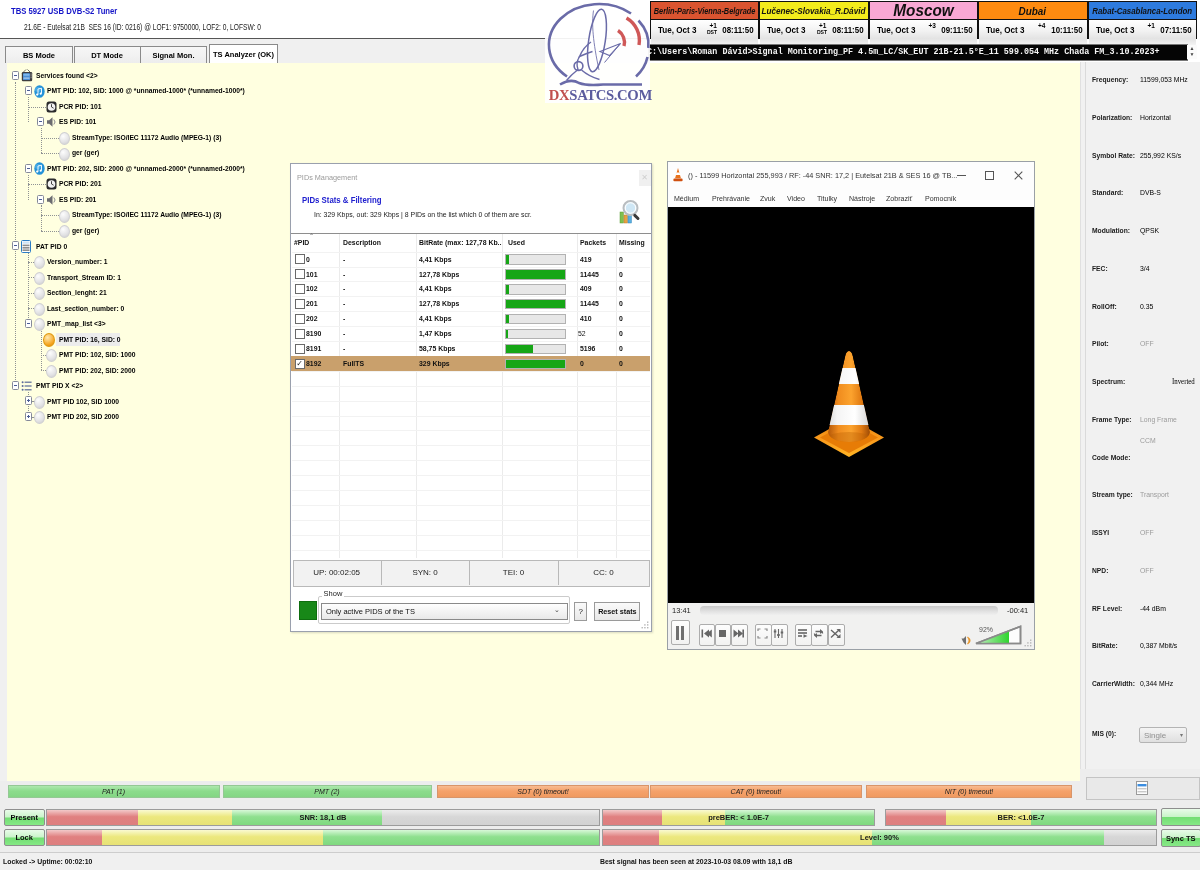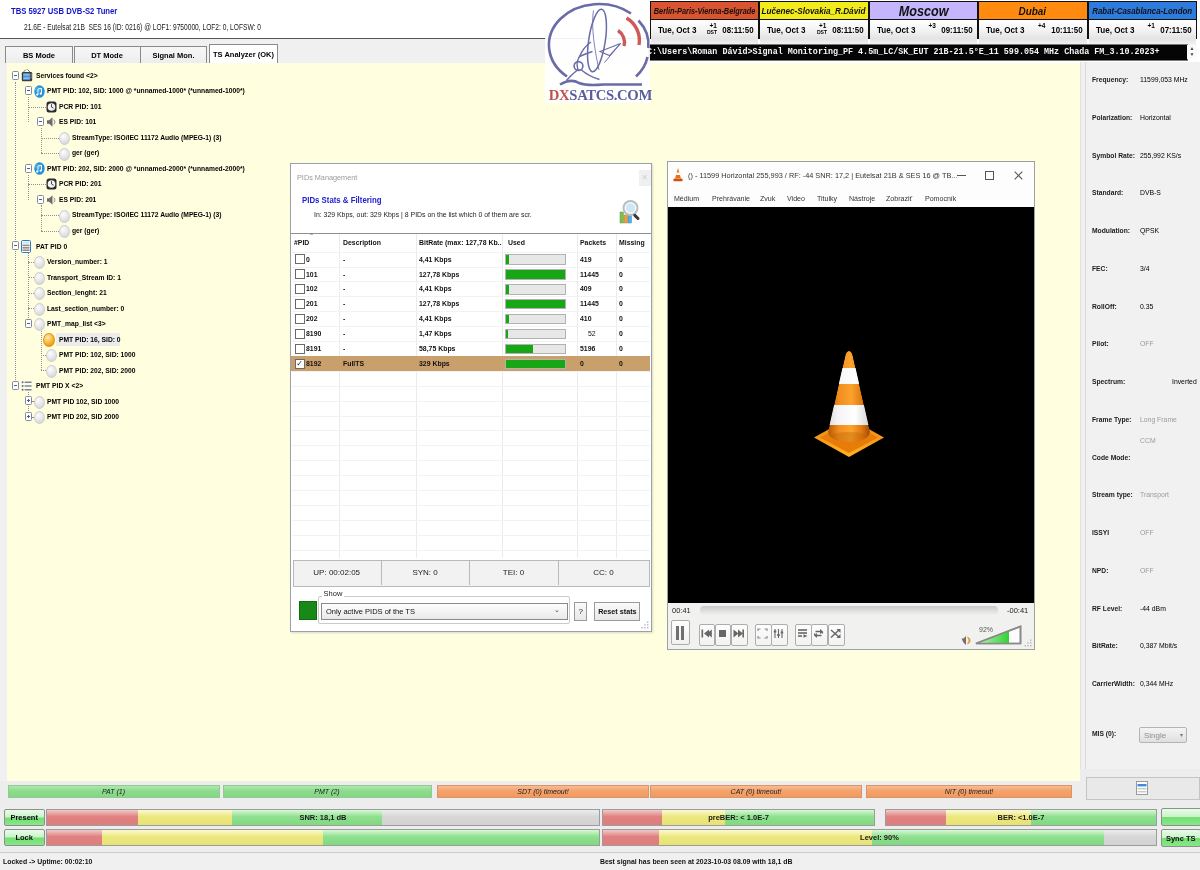--- a/index.html
+++ b/index.html
@@ -213,21 +213,21 @@
         <span style="transform:scaleX(0.86);">Lučenec-Slovakia_R.Dávid</span>
       </div>
     <div class="ctime">
         <span class="cdate">Tue, Oct 3</span>
         <span class="cplus">+1</span>
         <span class="cdst">DST</span>
         <span class="chour">08:11:50</span>
       </div>
   </div>
   <div class="clockbox" style="left:868.5px;width:107.5px;">
-    <div class="ctitle" style="background:#c4b5fd;font-size:14px;">
+    <div class="ctitle" style="background:#f9a8d4;font-size:17px;">
         <span style="transform:scaleX(0.9);">Moscow</span>
       </div>
     <div class="ctime">
         <span class="cdate">Tue, Oct 3</span>
         <span class="cplus">+3</span>
         <span class="chour">09:11:50</span>
       </div>
   </div>
   <div class="clockbox" style="left:978px;width:107.5px;">
     <div class="ctitle" style="background:#fe8b10;font-size:11px;">
@@ -291,21 +291,21 @@
     <div class="ppar" style="left:1140px;top:188.3px;"><span class="pval">DVB-S</span></div>
   <div class="ppar" style="left:1092px;top:226px;"><span class="plab">Modulation:</span></div>
     <div class="ppar" style="left:1140px;top:226px;"><span class="pval">QPSK</span></div>
   <div class="ppar" style="left:1092px;top:263.8px;"><span class="plab">FEC:</span></div>
     <div class="ppar" style="left:1140px;top:263.8px;"><span class="pval">3/4</span></div>
   <div class="ppar" style="left:1092px;top:301.5px;"><span class="plab">RollOff:</span></div>
     <div class="ppar" style="left:1140px;top:301.5px;"><span class="pval">0.35</span></div>
   <div class="ppar" style="left:1092px;top:339.3px;"><span class="plab">Pilot:</span></div>
     <div class="ppar" style="left:1140px;top:339.3px;"><span class="pval pgray">OFF</span></div>
   <div class="ppar" style="left:1092px;top:377px;"><span class="plab">Spectrum:</span></div>
-    <div class="ppar" style="left:1172px;top:377px;"><span class="pval">Inverted</span></div>
+    <div class="ppar" style="left:1172px;top:377px;font-family:Liberation Serif, serif;"><span class="pval">Inverted</span></div>
   <div class="ppar" style="left:1092px;top:414.8px;"><span class="plab">Frame Type:</span></div>
     <div class="ppar" style="left:1140px;top:414.8px;"><span class="pval pgray">Long Frame</span></div>
   <div class="ppar" style="left:1092px;top:452.6px;"><span class="plab">Code Mode:</span></div>
     <div class="ppar" style="left:1140px;top:436px;"><span class="pval pgray">CCM</span></div>
   <div class="ppar" style="left:1092px;top:490.3px;"><span class="plab">Stream type:</span></div>
     <div class="ppar" style="left:1140px;top:490.3px;"><span class="pval pgray">Transport</span></div>
   <div class="ppar" style="left:1092px;top:528px;"><span class="plab">ISSYI</span></div>
     <div class="ppar" style="left:1140px;top:528px;"><span class="pval pgray">OFF</span></div>
   <div class="ppar" style="left:1092px;top:565.9px;"><span class="plab">NPD:</span></div>
     <div class="ppar" style="left:1140px;top:565.9px;"><span class="pval pgray">OFF</span></div>
@@ -467,21 +467,21 @@
   <div class="abs" style="left:128.2px;top:150.7px;font-size:7.5px;font-weight:bold;color:#111;white-space:nowrap;transform:scaleX(0.92);transform-origin:left;">4,41 Kbps</div>
   <div class="abs" style="left:289.4px;top:150.7px;font-size:7.5px;font-weight:bold;color:#111;white-space:nowrap;transform:scaleX(0.92);transform-origin:left;">410</div>
   <div class="abs" style="left:328.2px;top:150.7px;font-size:7.5px;font-weight:bold;color:#111;white-space:nowrap;transform:scaleX(0.92);transform-origin:left;">0</div>
   <div class="abs" style="left:214px;top:150.3px;width:59px;height:8.6px;background:#e7e7e7;border:1px solid #b2b2b2;">
         <div style="position:absolute;left:0;top:0;bottom:0;width:2.5px;background:#16a616;"></div>
       </div>
   <div class="abs" style="left:3.6px;top:165.3px;width:8px;height:8px;background:#fff;border:1px solid #6a6a6a;font-size:8px;line-height:8px;color:#222;text-align:center;"></div>
   <div class="abs" style="left:15px;top:165.6px;font-size:7.5px;font-weight:bold;color:#111;white-space:nowrap;transform:scaleX(0.92);transform-origin:left;">8190</div>
   <div class="abs" style="left:52.2px;top:165.6px;font-size:7.5px;font-weight:bold;color:#111;white-space:nowrap;transform:scaleX(0.92);transform-origin:left;">-</div>
   <div class="abs" style="left:128.2px;top:165.6px;font-size:7.5px;font-weight:bold;color:#111;white-space:nowrap;transform:scaleX(0.92);transform-origin:left;">1,47 Kbps</div>
-  <div class="abs" style="left:297px;top:165.6px;font-size:7.5px;font-weight:normal;color:#111;white-space:nowrap;transform:scaleX(0.92);transform-origin:left;">52</div>
+  <div class="abs" style="left:287px;top:165.6px;font-size:7.5px;font-weight:normal;color:#111;white-space:nowrap;transform:scaleX(0.92);transform-origin:left;">52</div>
   <div class="abs" style="left:328.2px;top:165.6px;font-size:7.5px;font-weight:bold;color:#111;white-space:nowrap;transform:scaleX(0.92);transform-origin:left;">0</div>
   <div class="abs" style="left:214px;top:165.2px;width:59px;height:8.6px;background:#e7e7e7;border:1px solid #b2b2b2;">
         <div style="position:absolute;left:0;top:0;bottom:0;width:1.5px;background:#16a616;"></div>
       </div>
   <div class="abs" style="left:3.6px;top:180.2px;width:8px;height:8px;background:#fff;border:1px solid #6a6a6a;font-size:8px;line-height:8px;color:#222;text-align:center;"></div>
   <div class="abs" style="left:15px;top:180.5px;font-size:7.5px;font-weight:bold;color:#111;white-space:nowrap;transform:scaleX(0.92);transform-origin:left;">8191</div>
   <div class="abs" style="left:52.2px;top:180.5px;font-size:7.5px;font-weight:bold;color:#111;white-space:nowrap;transform:scaleX(0.92);transform-origin:left;">-</div>
   <div class="abs" style="left:128.2px;top:180.5px;font-size:7.5px;font-weight:bold;color:#111;white-space:nowrap;transform:scaleX(0.92);transform-origin:left;">58,75 Kbps</div>
   <div class="abs" style="left:289.4px;top:180.5px;font-size:7.5px;font-weight:bold;color:#111;white-space:nowrap;transform:scaleX(0.92);transform-origin:left;">5196</div>
   <div class="abs" style="left:328.2px;top:180.5px;font-size:7.5px;font-weight:bold;color:#111;white-space:nowrap;transform:scaleX(0.92);transform-origin:left;">0</div>
@@ -576,21 +576,21 @@
 </defs>
 <polygon points="40,70 75,89.5 40,109 5,89.5" fill="url(#bg1)"></polygon>
 <polygon points="40,74 69,89.5 40,105 11,89.5" fill="#e77c06"></polygon>
 <path d="M40 3 C41.6 3 43.2 4.6 43.8 8 L61 84 C61 90 52 94 40 94 C28 94 19 90 19 84 L36.2 8 C36.8 4.6 38.4 3 40 3 Z" fill="url(#cg)" clip-path="url(#cone)"></path>
 <g clip-path="url(#cone)">
 <rect x="10" y="20" width="60" height="16" fill="url(#wg)"></rect>
 <rect x="10" y="57" width="60" height="20" fill="url(#wg)"></rect>
 <ellipse cx="40" cy="90" rx="22" ry="6" fill="#b85e04" opacity="0.35"></ellipse>
 </g>
 </svg>
-  <div class="abs" style="left:4px;top:444.2px;font-size:7.5px;color:#222;">00:41</div>
+  <div class="abs" style="left:4px;top:444.2px;font-size:7.5px;color:#222;">13:41</div>
   <div class="abs" style="left:32px;top:444.7px;width:298px;height:8.5px;border-radius:4px;background:linear-gradient(#c9c9c9,#e2e2e2 60%,#efefef);"></div>
   <div class="abs" style="left:339px;top:444.2px;font-size:7.5px;color:#222;">-00:41</div>
   <div class="vbtn" style="left:2.6px;top:458.6px;width:17px;height:23px;">
 <div style="position:absolute;left:4px;top:4.5px;width:3px;height:14px;background:#6f6f6f;"></div>
 <div style="position:absolute;left:9.5px;top:4.5px;width:3px;height:14px;background:#6f6f6f;"></div>
       </div>
   <div class="vbtn" style="left:30.5px;top:462.2px;width:14.2px;height:19.6px;"></div>
   <svg class="abs" style="left:32.5px;top:466.7px;" width="11" height="11" viewBox="0 0 11 11">
         <rect x="0.5" y="1.5" width="1.6" height="8" fill="#666"></rect>
         <polygon points="8,1.5 3,5.5 8,9.5" fill="#666"></polygon>

